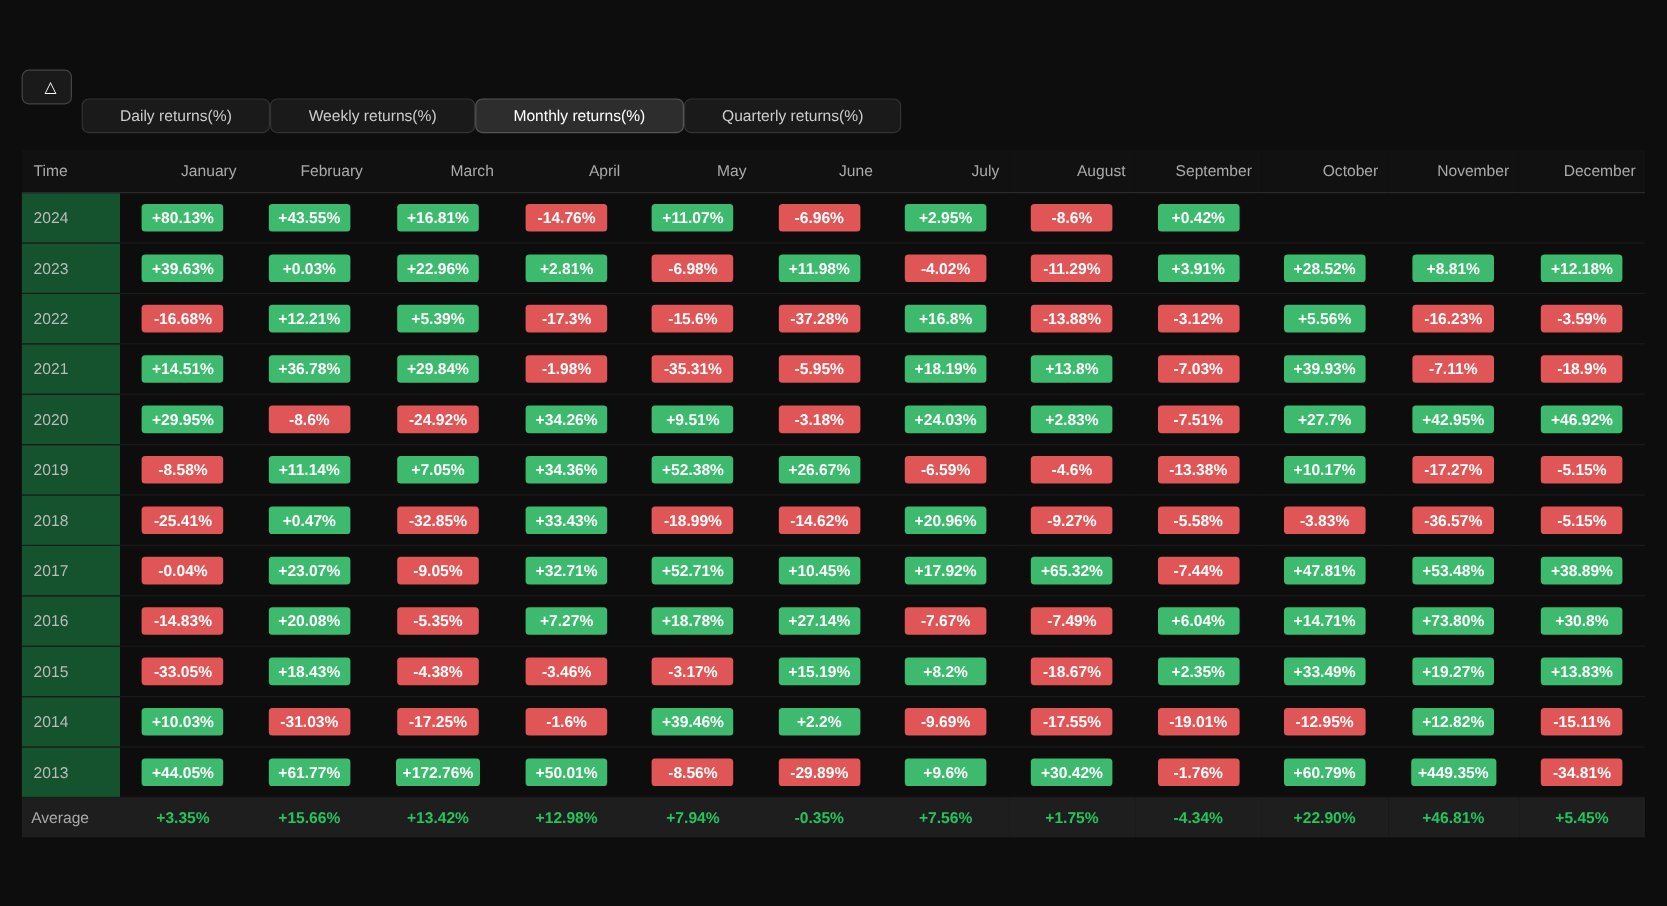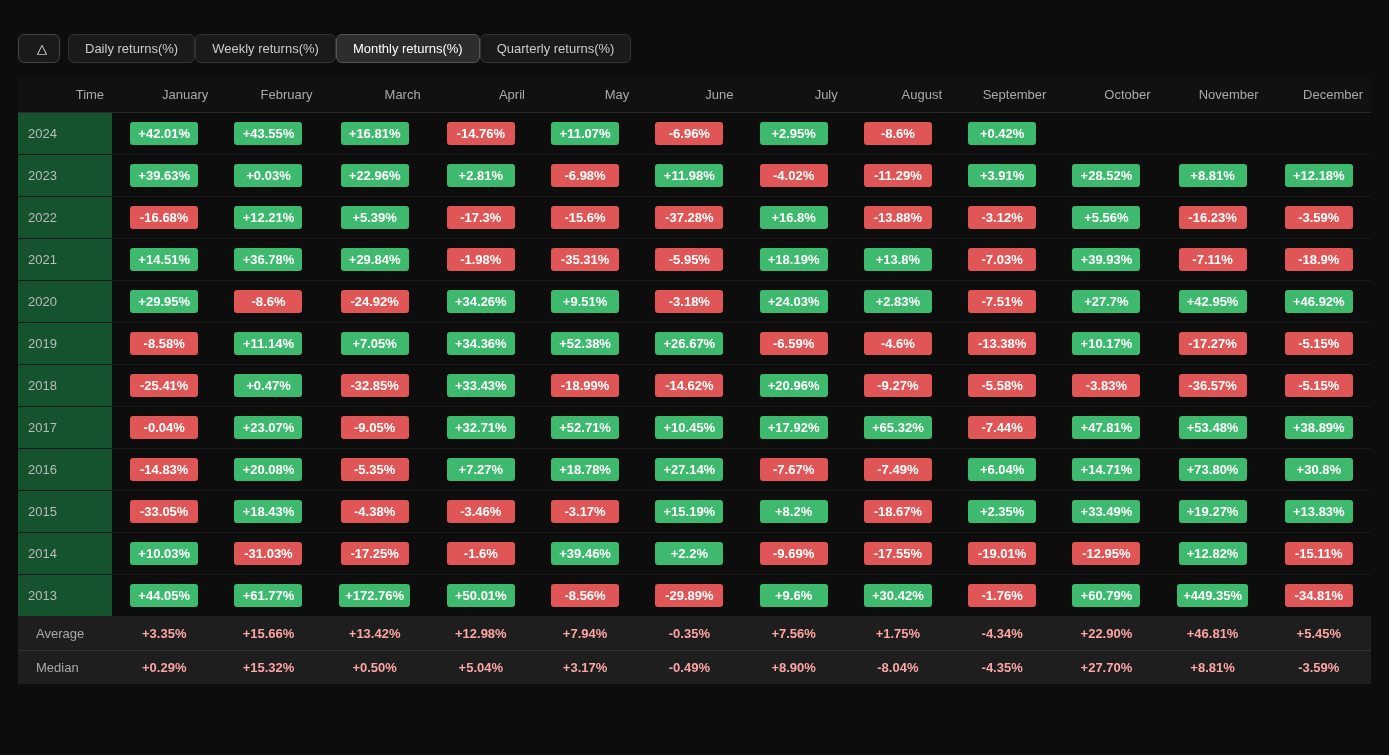--- a/index.html
+++ b/index.html
@@ -31,49 +31,50 @@
       font-size: 13px;
       cursor: pointer;
       display: flex;
       align-items: center;
       gap: 6px;
     }
     .tab-btn {
       background: #1a1a1a;
       border: 1px solid #333;
       color: #ccc;
-      padding: 6px 16px;
+      padding: 6px 31px;
       border-radius: 6px;
       font-size: 13px;
       cursor: pointer;
     }
     .tab-btn.active {
       background: #2d2d2d;
       color: #fff;
       border-color: #555;
+      margin-top: 48px;
     }
     .table-wrap {
       overflow-x: auto;
     }
     table {
       border-collapse: collapse;
       width: 100%;
       min-width: 1300px;
     }
     thead th {
       background: #111;
       color: #aaa;
       font-weight: 500;
       padding: 10px 8px;
       text-align: right;
       font-size: 13px;
       border-bottom: 1px solid #2a2a2a;
     }
     thead th:first-child {
-      text-align: right;
+      text-align: left;
       padding-left: 10px;
     }
     tbody tr td {
       padding: 9px 6px;
       text-align: center;
       font-size: 13px;
       font-weight: 600;
       border-bottom: 1px solid #1a1a1a;
     }
     tbody tr td:first-child {
@@ -83,26 +84,26 @@
       font-weight: 400;
       background: #14532d;
       min-width: 55px;
     }
     tfoot td {
       padding: 9px 6px;
       text-align: center;
       font-size: 13px;
       font-weight: 600;
       background: #1e1e1e;
-      color: #fca5a5;
+      color: #22c55e;
       border-top: 1px solid #333;
     }
     tfoot td:first-child {
       text-align: left;
-      padding-left: 18px;
+      padding-left: 8px;
       color: #aaa;
       font-weight: 400;
     }
     .green { background: #3dba6e; color: #fff; border-radius: 3px; }
     .red { background: #e05555; color: #fff; border-radius: 3px; }
     td .cell {
       display: inline-block;
       padding: 4px 6px;
       border-radius: 3px;
       min-width: 68px;
@@ -137,21 +138,21 @@
           <th>August</th>
           <th>September</th>
           <th>October</th>
           <th>November</th>
           <th>December</th>
         </tr>
       </thead>
     <tbody id="table-body">
         <tr>
           <td>2024</td>
-          <td><span class="cell green">+42.01%</span></td>
+          <td><span class="cell green">+80.13%</span></td>
           <td><span class="cell green">+43.55%</span></td>
           <td><span class="cell green">+16.81%</span></td>
           <td><span class="cell red">-14.76%</span></td>
           <td><span class="cell green">+11.07%</span></td>
           <td><span class="cell red">-6.96%</span></td>
           <td><span class="cell green">+2.95%</span></td>
           <td><span class="cell red">-8.6%</span></td>
           <td><span class="cell green">+0.42%</span></td>
           <td></td>
           <td></td>
@@ -332,30 +333,15 @@
           <td>+12.98%</td>
           <td>+7.94%</td>
           <td>-0.35%</td>
           <td>+7.56%</td>
           <td>+1.75%</td>
           <td>-4.34%</td>
           <td>+22.90%</td>
           <td>+46.81%</td>
           <td>+5.45%</td>
         </tr>
-        <tr>
-          <td>Median</td>
-          <td>+0.29%</td>
-          <td>+15.32%</td>
-          <td>+0.50%</td>
-          <td>+5.04%</td>
-          <td>+3.17%</td>
-          <td>-0.49%</td>
-          <td>+8.90%</td>
-          <td>-8.04%</td>
-          <td>-4.35%</td>
-          <td>+27.70%</td>
-          <td>+8.81%</td>
-          <td>-3.59%</td>
-        </tr>
       </tfoot>
   </table>
 </div>
 
 </body></html>

